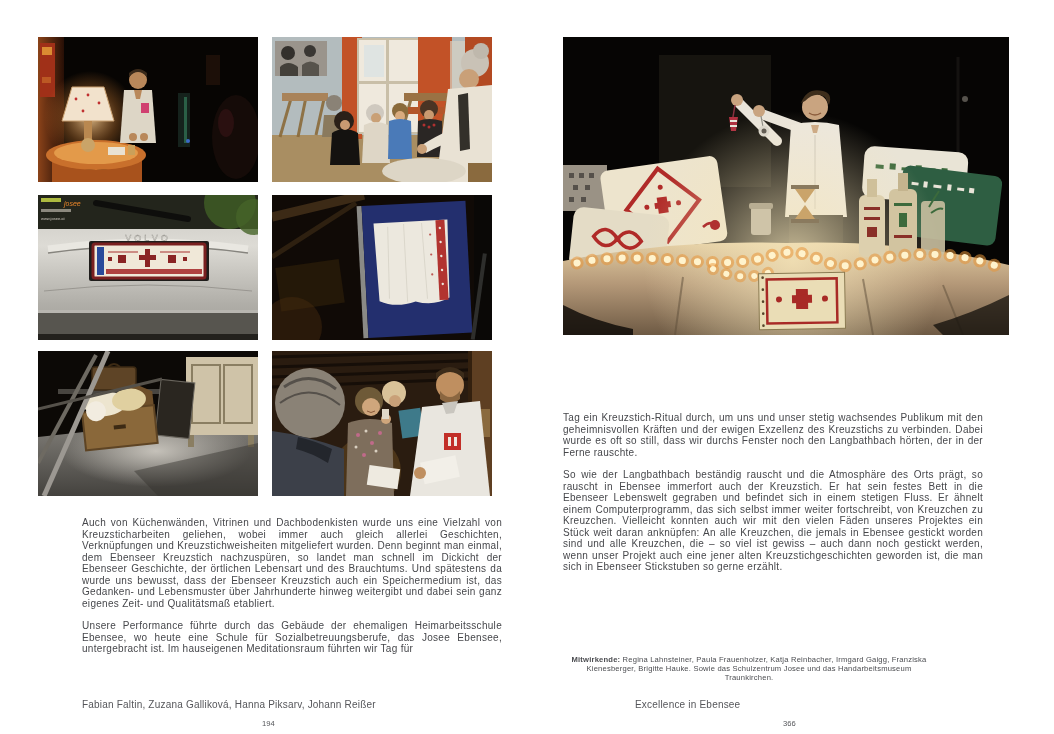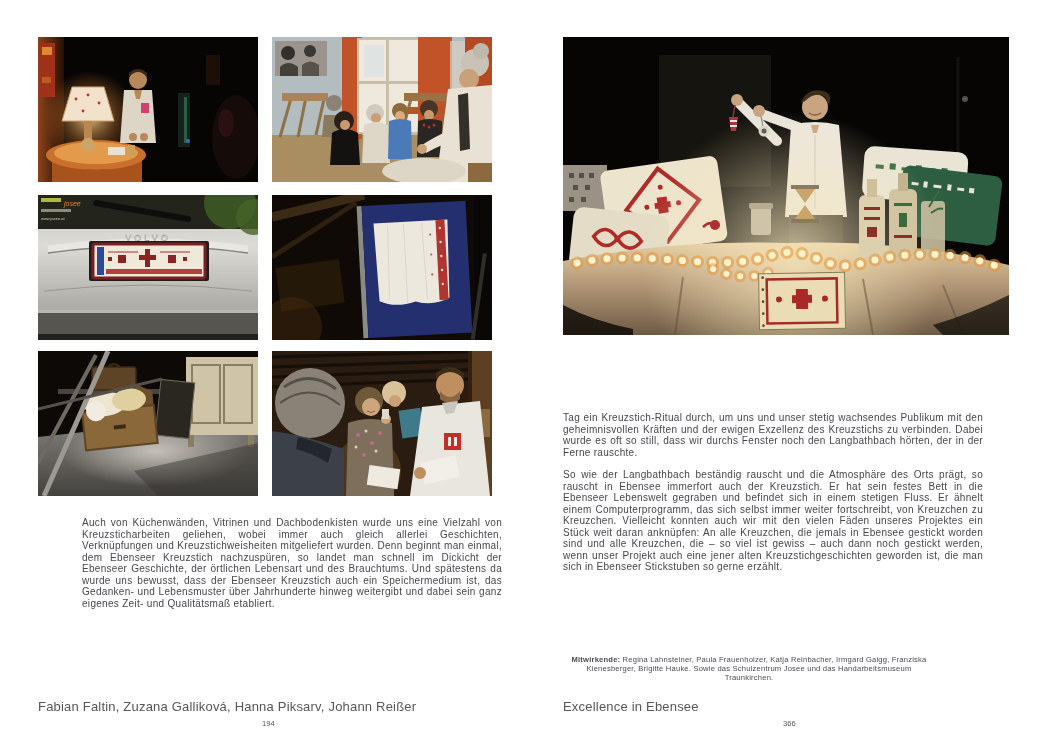--- a/index.html
+++ b/index.html
@@ -15,23 +15,23 @@
   .photo-d{left:272px;top:195px;width:220px;height:145px;}
   .photo-e{left:38px;top:351px;width:220px;height:145px;}
   .photo-f{left:272px;top:351px;width:220px;height:145px;}
   .photo-g{left:563px;top:37px;width:446px;height:298px;}
   .textcol{position:absolute;width:420px;text-align:justify;}
   .textcol p{margin:0 0 11px 0;font-size:10px;line-height:11.5px;letter-spacing:0.3px;}
   .textcol-left{left:38px;top:517px;margin-left:44px;}
   .textcol-right{left:563px;top:368px;margin-top:44px;}
   .credits{position:absolute;left:563px;top:647px;width:372px;font-size:7.6px;line-height:9.4px;letter-spacing:0.2px;color:#4b4c50;text-align:center;}
   .credits b{font-weight:bold;}
-  .pagefooter{position:absolute;top:699px;font-size:13px;letter-spacing:0.2px;color:#55565a;}
+  .pagefooter{position:absolute;top:699px;font-size:10px;letter-spacing:0.2px;color:#55565a;margin-left:44px;}
   .footer-left{left:38px;}
-  .footer-right{left:563px;}
+  .footer-right{left:591px;}
   .pagenum{position:absolute;top:719px;font-size:7.6px;color:#55565a;}
   .pagenum-left{left:262px;}
   .pagenum-right{left:783px;}
 </style>
 </head>
 <body>
 
 <div class="spread">
 
   <section>
@@ -319,20 +319,21 @@
         <circle cx="38" cy="52" r="35" fill="#8a8276"></circle>
         <path d="M12,36 Q38,18 64,38" stroke="#55504a" stroke-width="3" fill="none"></path>
         <path d="M8,52 Q38,30 68,54" stroke="#55504a" stroke-width="2" fill="none"></path>
         <path d="M0,80 Q32,84 72,98 L72,145 L0,145 Z" fill="#3c4049"></path>
         <path d="M26,86 Q44,90 60,98 L56,112 Q40,102 24,98 Z" fill="#23262c"></path>
       </svg>
     </figure>
 
     <div class="textcol textcol-left">
       <p>Auch von Küchenwänden, Vitrinen und Dachbodenkisten wurde uns eine Vielzahl von Kreuzsticharbeiten geliehen, wobei immer auch gleich allerlei Geschichten, Verknüpfungen und Kreuzstichweisheiten mitgeliefert wurden. Denn beginnt man einmal, dem Ebenseer Kreuzstich nachzuspüren, so landet man schnell im Dickicht der Ebenseer Geschichte, der örtlichen Lebensart und des Brauchtums. Und spätestens da wurde uns bewusst, dass der Ebenseer Kreuzstich auch ein Speichermedium ist, das Gedanken- und Lebensmuster über Jahrhunderte hinweg weitergibt und dabei sein ganz eigenes Zeit- und Qualitätsmaß etabliert.</p>
+      <p>Unsere Performance führte durch das Gebäude der ehemaligen Heimarbeitsschule Ebensee, wo heute eine Schule für Sozialbetreuungsberufe, das Josee Ebensee, untergebracht ist. Im hauseigenen Meditationsraum führten wir Tag für</p>
     </div>
 
     <div class="pagefooter footer-left">Fabian Faltin, Zuzana Galliková, Hanna Piksarv, Johann Reißer</div>
     <div class="pagenum pagenum-left">194</div>
   </section>
 
   <section>
 
     <figure class="photo-g">
       <svg viewBox="0 0 446 298" preserveAspectRatio="none">

